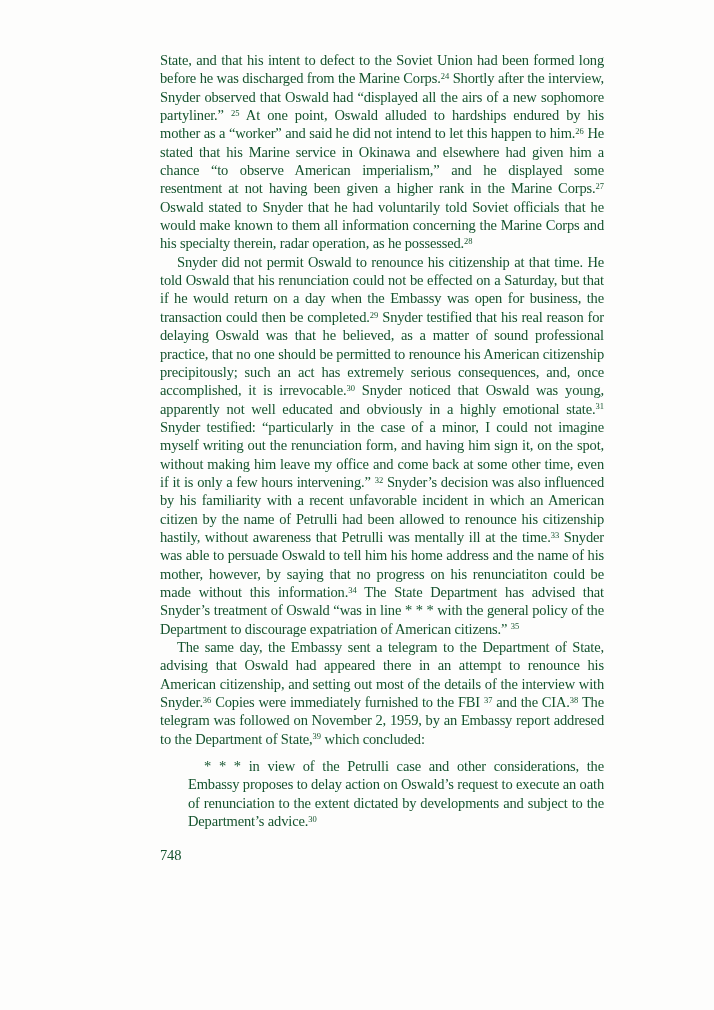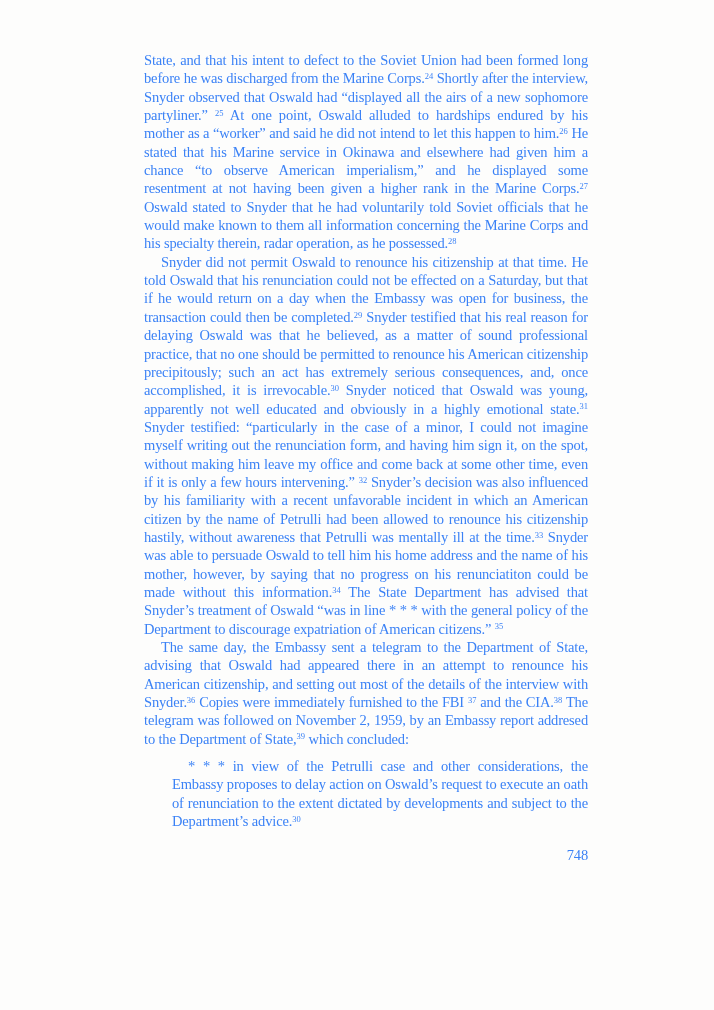--- a/index.html
+++ b/index.html
@@ -9,28 +9,28 @@
   }
   .page {
     position: relative;
     width: 714px;
     height: 1010px;
     background: #fdfdfc;
     overflow: hidden;
   }
   .text-block {
     position: absolute;
-    left: 144px;
+    left: 160px;
     top: 51px;
     width: 444px;
     font-family: "Liberation Serif", "DejaVu Serif", serif;
     font-size: 14.5px;
     line-height: 18.35px;
     letter-spacing: -0.15px;
-    color: #3b82f6;
+    color: #14532d;
     text-align: justify;
   }
   .para {
     margin: 0;
     text-indent: 17px;
   }
   .para.no-indent {
     text-indent: 0;
   }
   .quote {
@@ -42,21 +42,21 @@
     font-size: 8.5px;
     letter-spacing: 0;
     line-height: 0;
     position: relative;
     top: -0.5em;
     vertical-align: baseline;
   }
   .page-number {
     margin-top: 16px;
     text-indent: 0;
-    text-align: right;
+    text-align: left;
     font-size: 14.5px;
   }
 </style>
 </head>
 <body>
 
 <div class="page">
   <div class="text-block">
     <p class="para no-indent">State, and that his intent to defect to the Soviet Union had been formed long before he was discharged from the Marine Corps.<sup class="fn">24</sup> Shortly after the interview, Snyder observed that Oswald had “displayed all the airs of a new sophomore partyliner.” <sup class="fn">25</sup> At one point, Oswald alluded to hardships endured by his mother as a “worker” and said he did not intend to let this happen to him.<sup class="fn">26</sup> He stated that his Marine service in Okinawa and elsewhere had given him a chance “to observe American imperialism,” and he displayed some resentment at not having been given a higher rank in the Marine Corps.<sup class="fn">27</sup> Oswald stated to Snyder that he had voluntarily told Soviet officials that he would make known to them all information concerning the Marine Corps and his specialty therein, radar operation, as he possessed.<sup class="fn">28</sup></p>
     <p class="para">Snyder did not permit Oswald to renounce his citizenship at that time. He told Oswald that his renunciation could not be effected on a Saturday, but that if he would return on a day when the Embassy was open for business, the transaction could then be completed.<sup class="fn">29</sup> Snyder testified that his real reason for delaying Oswald was that he believed, as a matter of sound professional practice, that no one should be permitted to renounce his American citizenship precipitously; such an act has extremely serious consequences, and, once accomplished, it is irrevocable.<sup class="fn">30</sup> Snyder noticed that Oswald was young, apparently not well educated and obviously in a highly emotional state.<sup class="fn">31</sup> Snyder testified: “particularly in the case of a minor, I could not imagine myself writing out the renunciation form, and having him sign it, on the spot, without making him leave my office and come back at some other time, even if it is only a few hours intervening.” <sup class="fn">32</sup> Snyder’s decision was also influenced by his familiarity with a recent unfavorable incident in which an American citizen by the name of Petrulli had been allowed to renounce his citizenship hastily, without awareness that Petrulli was mentally ill at the time.<sup class="fn">33</sup> Snyder was able to persuade Oswald to tell him his home address and the name of his mother, however, by saying that no progress on his renunciatiton could be made without this information.<sup class="fn">34</sup> The State Department has advised that Snyder’s treatment of Oswald “was in line * * * with the general policy of the Department to discourage expatriation of American citizens.” <sup class="fn">35</sup></p>

